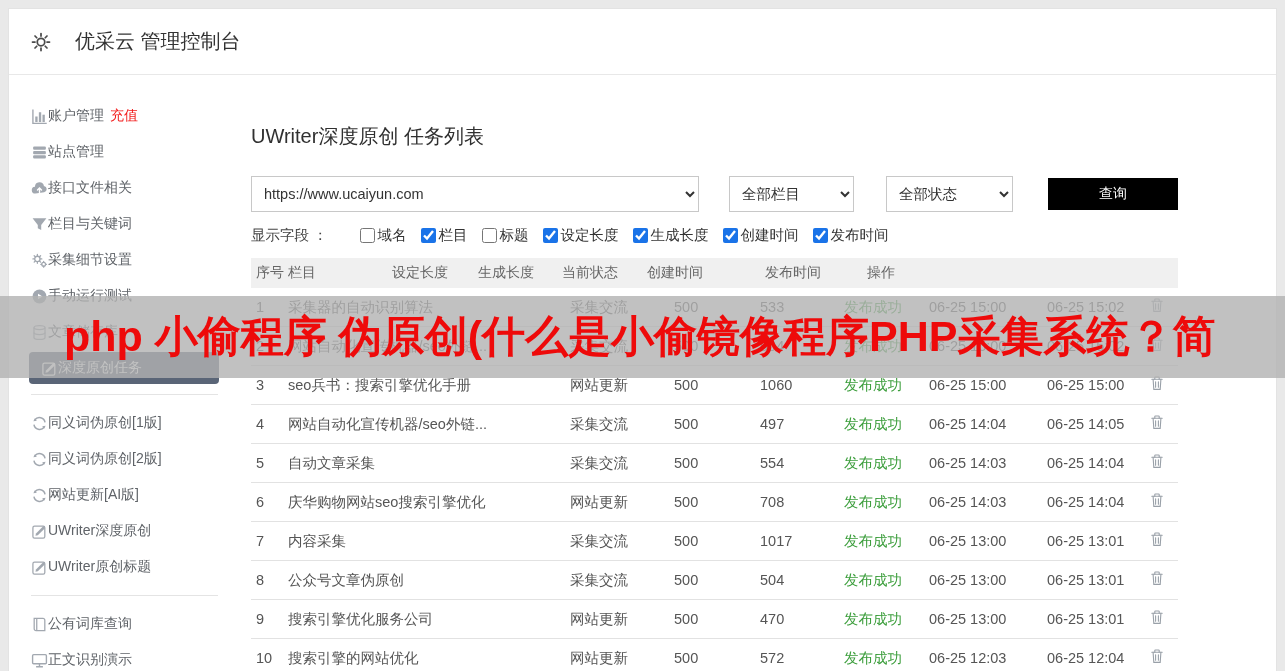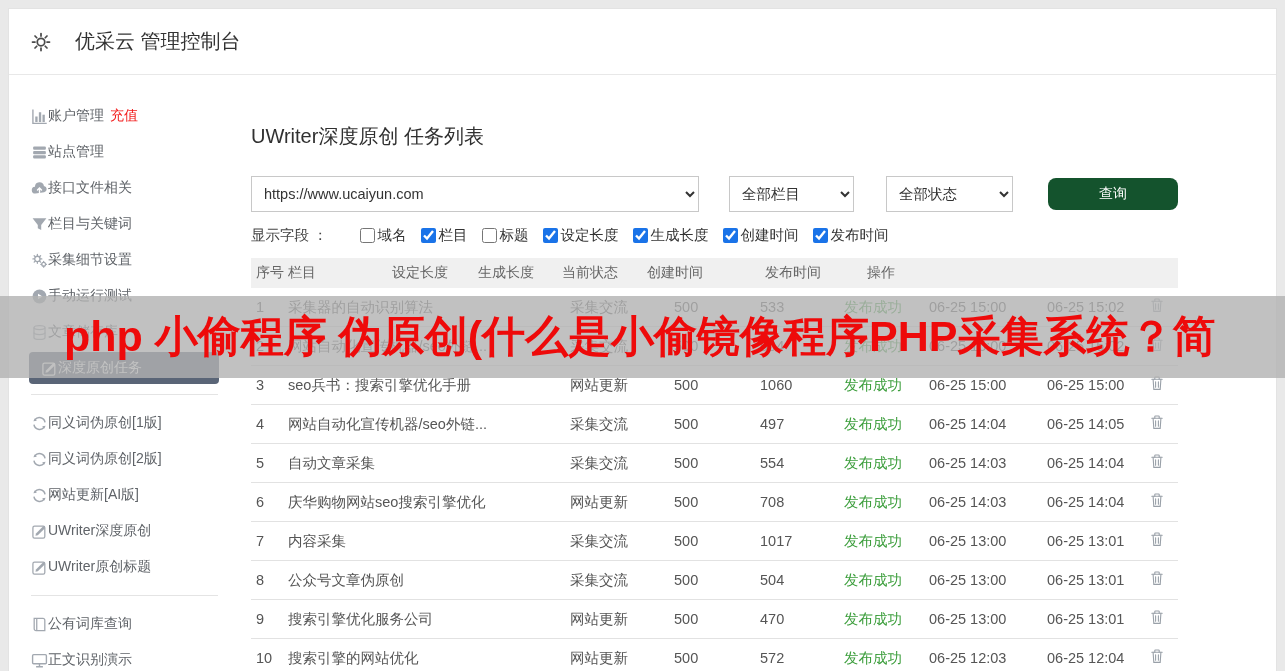--- a/index.html
+++ b/index.html
@@ -42,22 +42,22 @@
   .filter-row { margin-top:26px; display:flex; align-items:center; }
   select {
     height:36px; border:1px solid #c8c8c8; border-radius:0; background:#fff;
     font-size:14.5px; color:#333; padding:8px 8px;
     font-family:"Liberation Sans","DejaVu Sans",sans-serif;
   }
   .sel-site { width:448px; }
   .sel-col { width:125px; margin-left:30px; }
   .sel-status { width:127px; margin-left:32px; }
   .btn-query {
-    margin-left:auto; width:130px; height:32px; background:#14532d; color:#fff;
-    border:none; border-radius:8px; font-size:14px; cursor:pointer;
+    margin-left:auto; width:130px; height:32px; background:#000000; color:#fff;
+    border:none; border-radius:0; font-size:14px; cursor:pointer;
     font-family:"Liberation Sans","DejaVu Sans",sans-serif;
   }
   .fields-row { margin-top:14px; display:flex; align-items:center; font-size:14.5px; color:#333; }
   .fields-label { color:#444; margin-right:32px; }
   .cb-item { display:flex; align-items:center; margin-right:14px; cursor:pointer; }
   .cb-item input { width:15px; height:15px; accent-color:#1a73e8; margin-right:3px; }
   
   .table { margin-top:13px; width:927px; font-size:14.5px; }
   .thead { display:flex; align-items:center; background:#f0f0f0; height:30px; color:#666; font-size:14px; }
   .trow { display:flex; align-items:center; height:39px; border-bottom:1px solid #e2e2e2; color:#555; }

